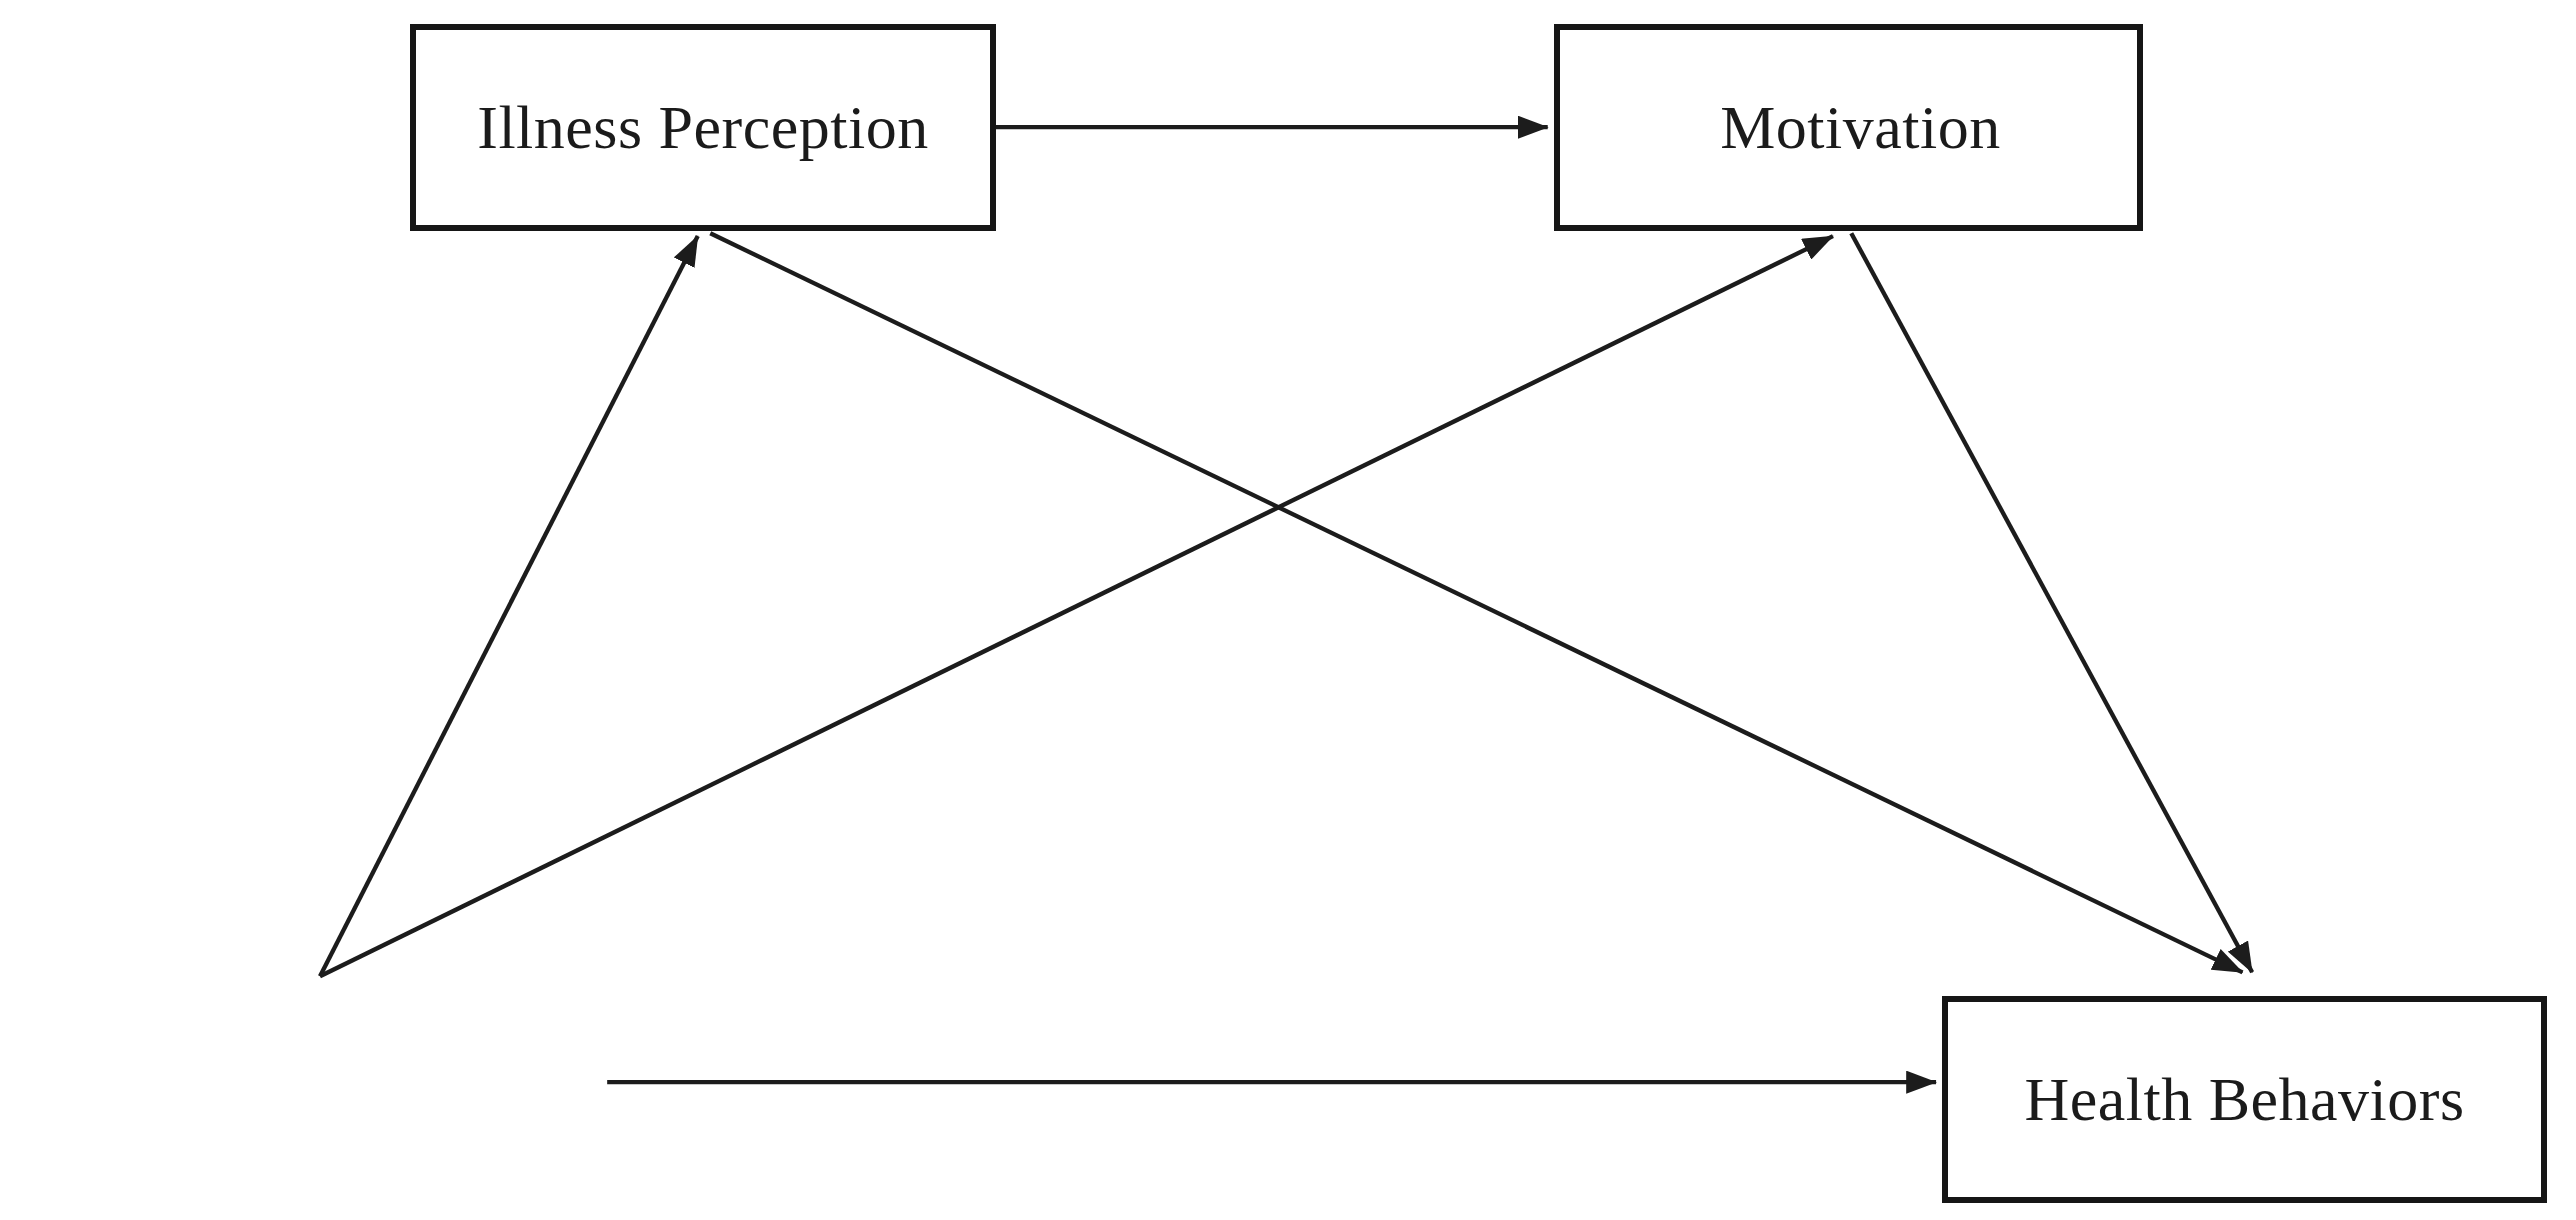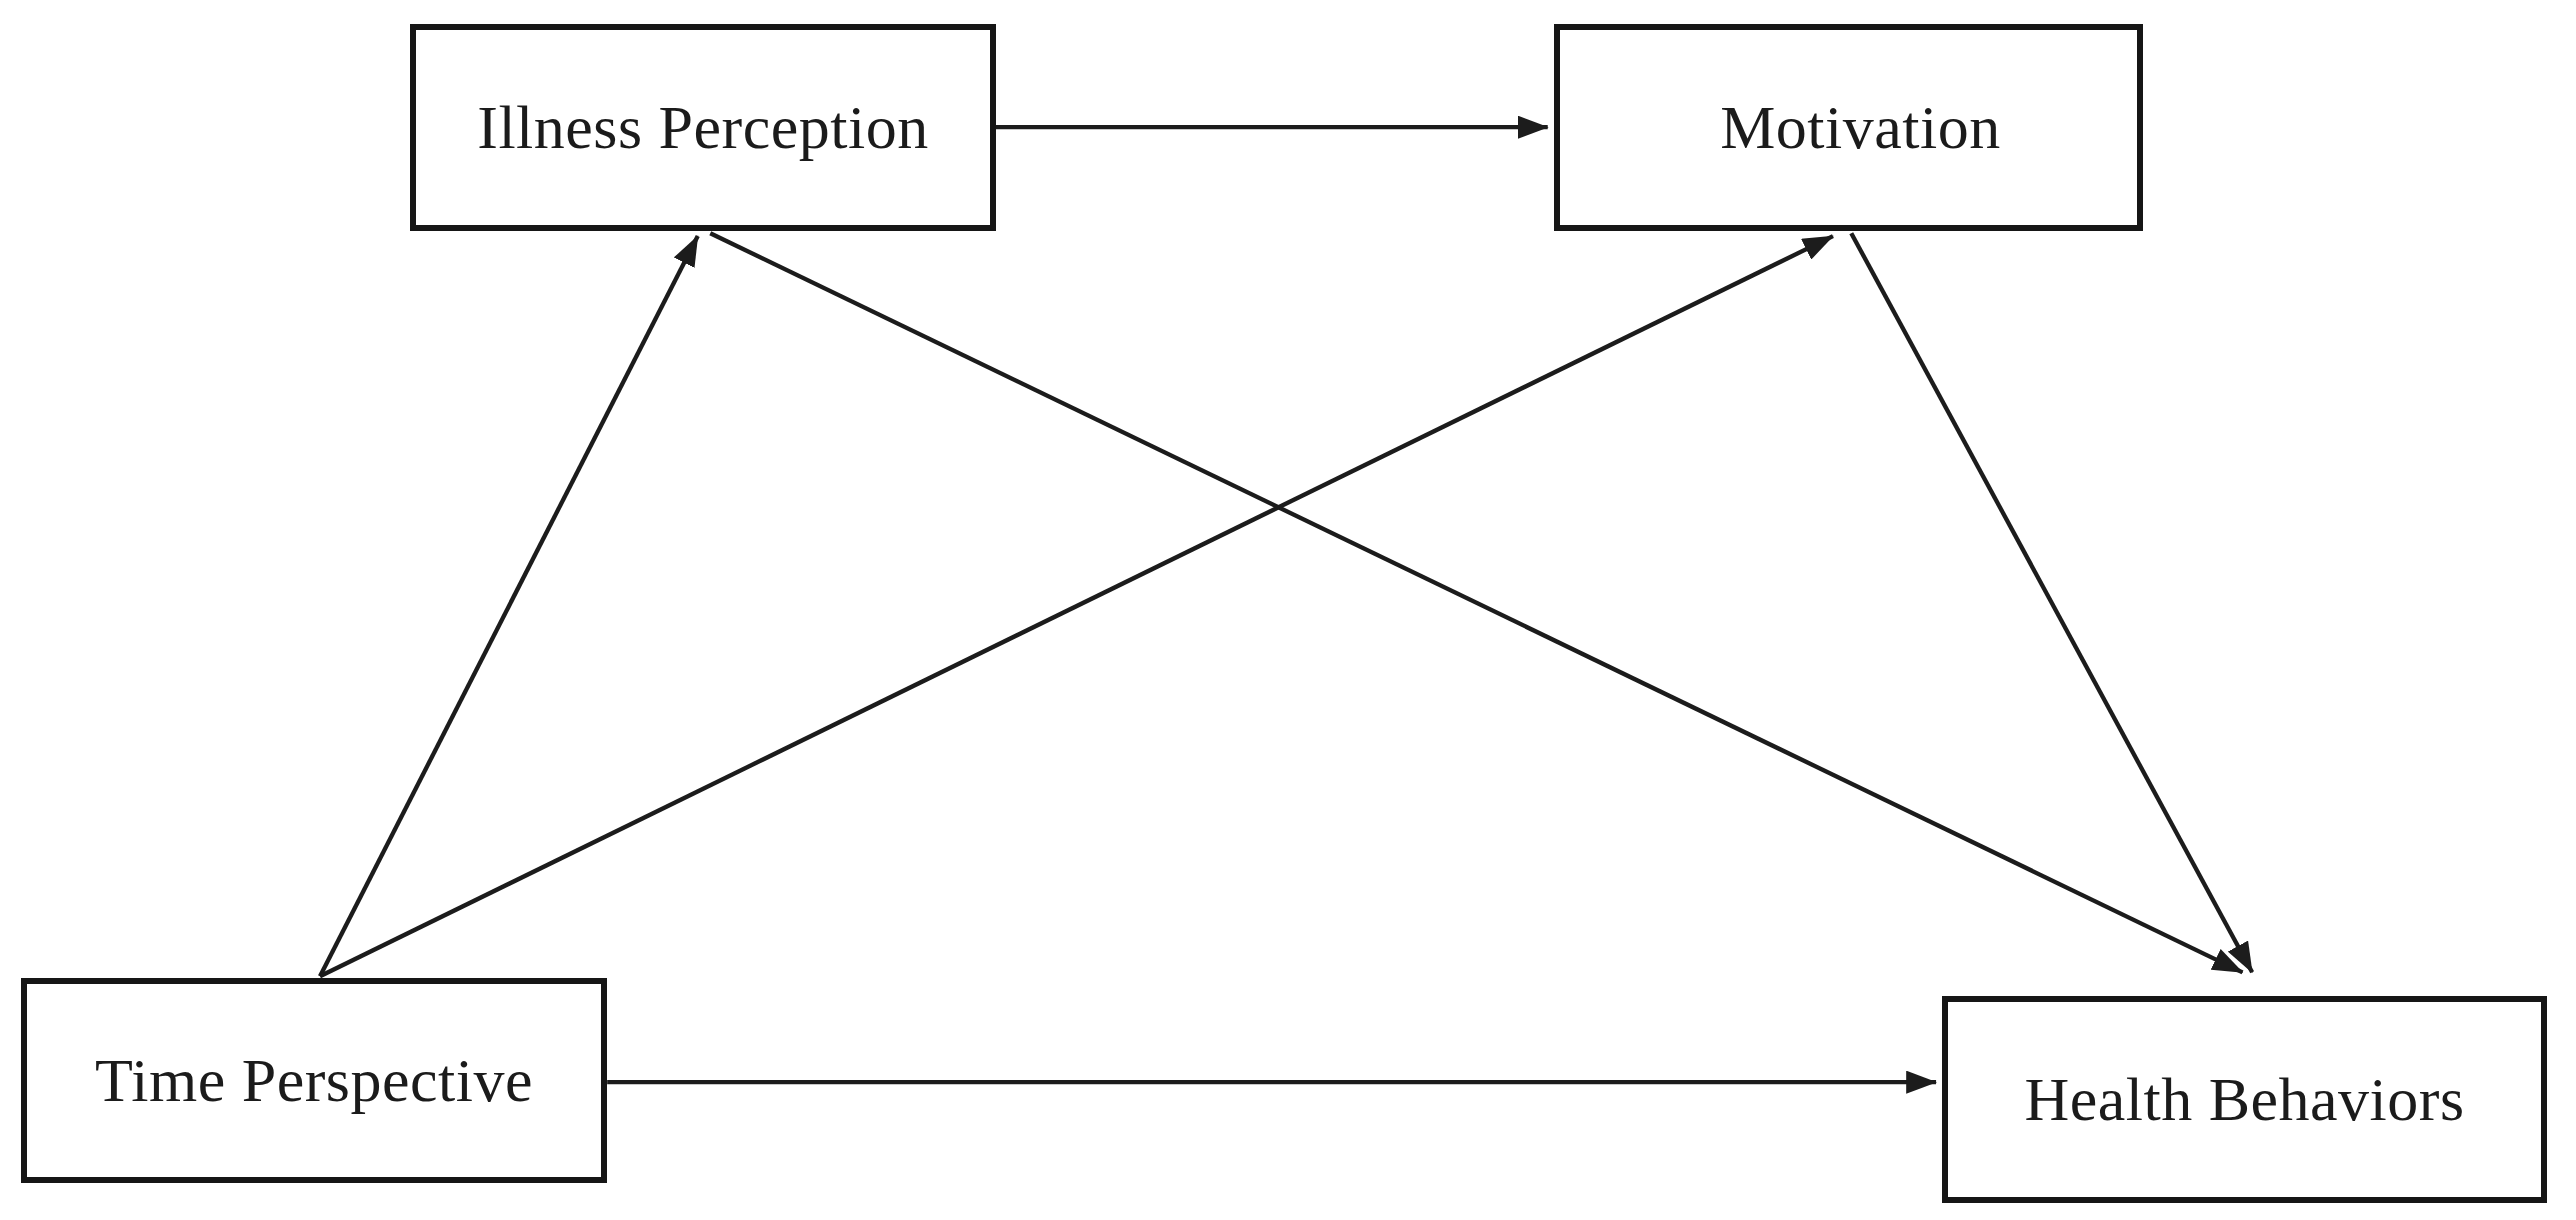--- a/index.html
+++ b/index.html
@@ -73,22 +73,19 @@
   </svg>
 
   <div class="node node-illness-perception">
     <span>Illness Perception</span>
   </div>
 
   <div class="node node-motivation">
     <span>Motivation</span>
   </div>
 
-  <div class="node node-time-perspective">
-    <span>Time Perspective</span>
-  </div>
 
   <div class="node node-health-behaviors">
     <span>Health Behaviors</span>
   </div>
 
 </div>
 
 
 </body></html>

